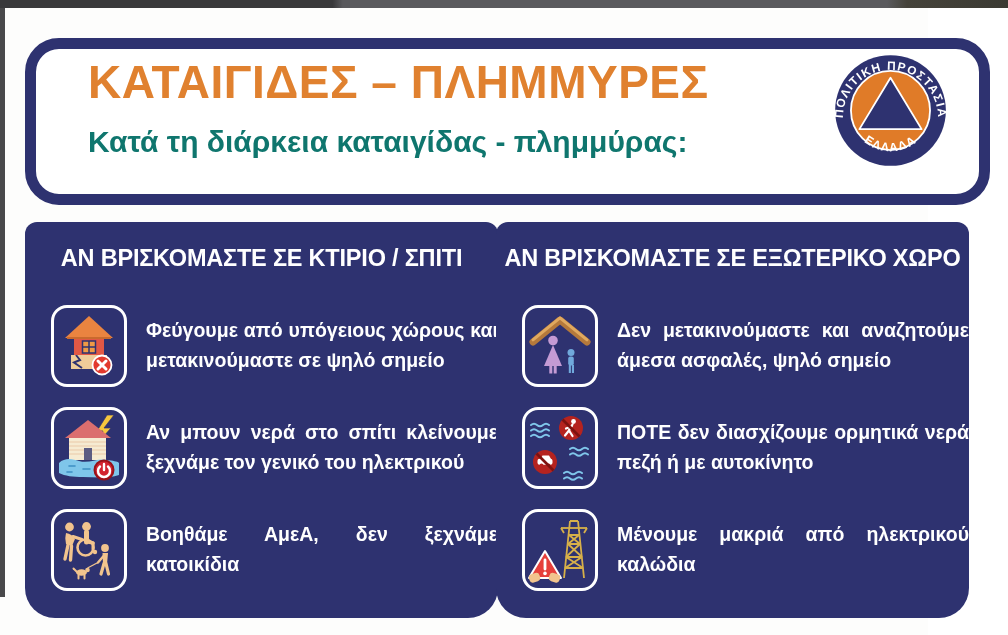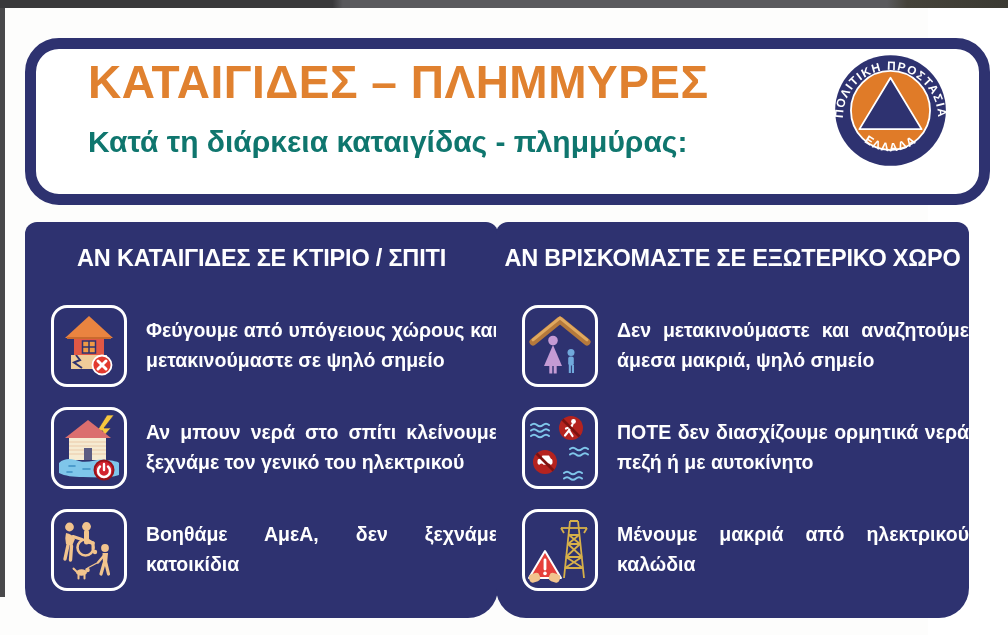--- a/index.html
+++ b/index.html
@@ -59,21 +59,21 @@
           <textPath xlink:href="#arcTop" href="#arcTop" startOffset="50%">ΠΟΛΙΤΙΚΗ ΠΡΟΣΤΑΣΙΑ</textPath>
         </text>
         <text class="logo-arc-text" text-anchor="middle">
           <textPath xlink:href="#arcBot" href="#arcBot" startOffset="50%">ΕΛΛΑΔΑ</textPath>
         </text>
       </svg>
     </div>
   </header>
 
   <section class="panel panel-left">
-    <h3 class="panel-title">ΑΝ ΚΑΤΑΙΓΙΔΕΣ ΣΕ ΚΤΙΡΙΟ / ΣΠΙΤΙ</h3>
+    <h3 class="panel-title">ΑΝ ΒΡΙΣΚΟΜΑΣΤΕ ΣΕ ΚΤΙΡΙΟ / ΣΠΙΤΙ</h3>
     <div class="items">
 
       <div class="item first">
         <div class="icon-box">
           <svg viewBox="0 0 64 70" width="64" height="70">
             <rect x="14" y="44" width="36" height="14" fill="#efcb99"></rect>
             <polyline points="19,44 23,49 17,51.5 25,57" fill="none" stroke="#2e3270" stroke-width="2"></polyline>
             <rect x="17" y="27" width="30" height="17" fill="#e25845"></rect>
             <polygon points="32,5 56,27 8,27" fill="#ea8440"></polygon>
             <line x1="10" y1="27" x2="54" y2="27" stroke="#c96a2e" stroke-width="2"></line>
@@ -161,21 +161,21 @@
             <circle cx="25" cy="29.5" r="4.8" fill="#c49bd4"></circle>
             <polygon points="25,34 16,55 34,55" fill="#c49bd4"></polygon>
             <rect x="21.3" y="55" width="3" height="7.5" fill="#c49bd4"></rect>
             <rect x="25.7" y="55" width="3" height="7.5" fill="#c49bd4"></rect>
             <circle cx="43" cy="41.5" r="3.5" fill="#70a9dc"></circle>
             <rect x="40.2" y="45.5" width="5.6" height="9" rx="2" fill="#70a9dc"></rect>
             <rect x="40.8" y="54" width="2.1" height="8" fill="#70a9dc"></rect>
             <rect x="43.9" y="54" width="2.1" height="8" fill="#70a9dc"></rect>
           </svg>
         </div>
-        <p class="item-text">Δεν μετακινούμαστε και αναζητούμε άμεσα μακριά, ψηλό σημείο</p>
+        <p class="item-text">Δεν μετακινούμαστε και αναζητούμε άμεσα ασφαλές, ψηλό σημείο</p>
       </div>
 
       <div class="item">
         <div class="icon-box">
           <svg viewBox="0 0 64 70" width="64" height="70">
             <g stroke="#7fc6ea" stroke-width="2" fill="none" stroke-linecap="round">
               <path d="M3,12 q3,-2.5 6,0 t6,0 t6,0"></path>
               <path d="M3,17.5 q3,-2.5 6,0 t6,0 t6,0"></path>
               <path d="M3,23 q3,-2.5 6,0 t6,0 t6,0"></path>
               <path d="M42,36 q3,-2.5 6,0 t6,0 t6,0"></path>

